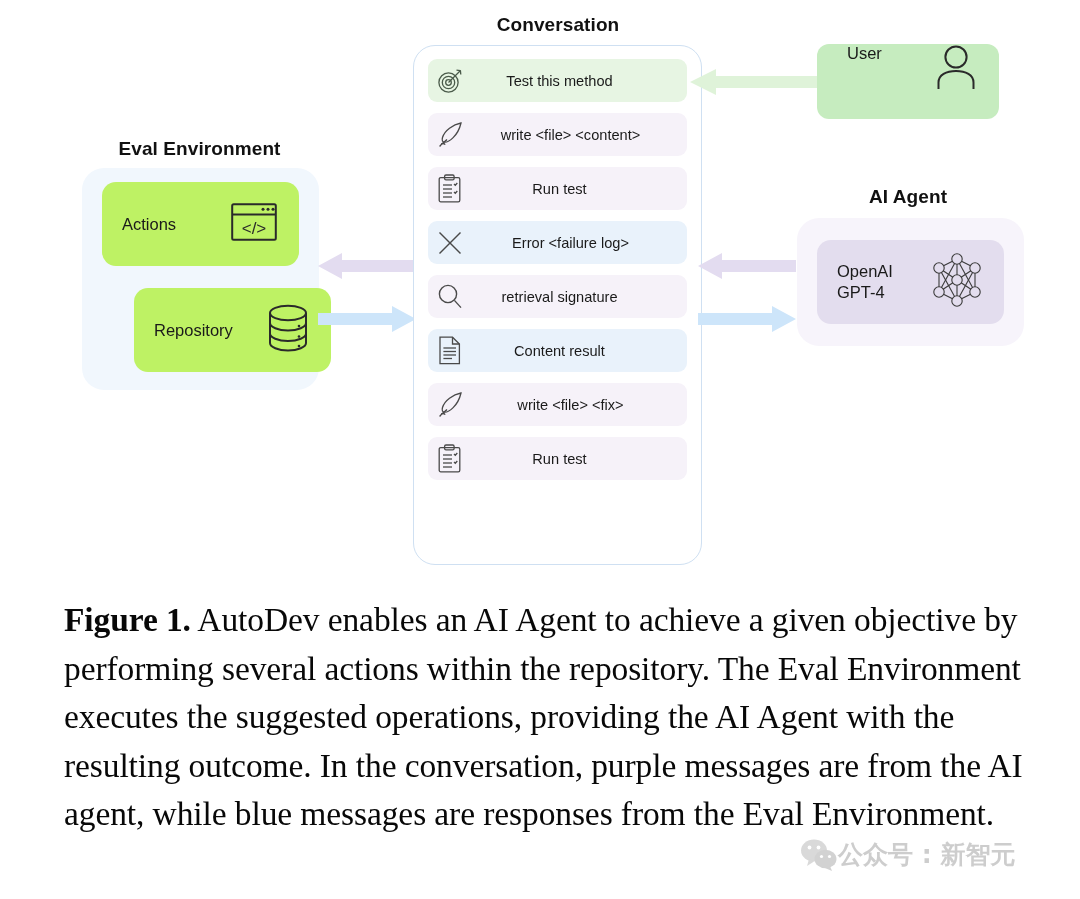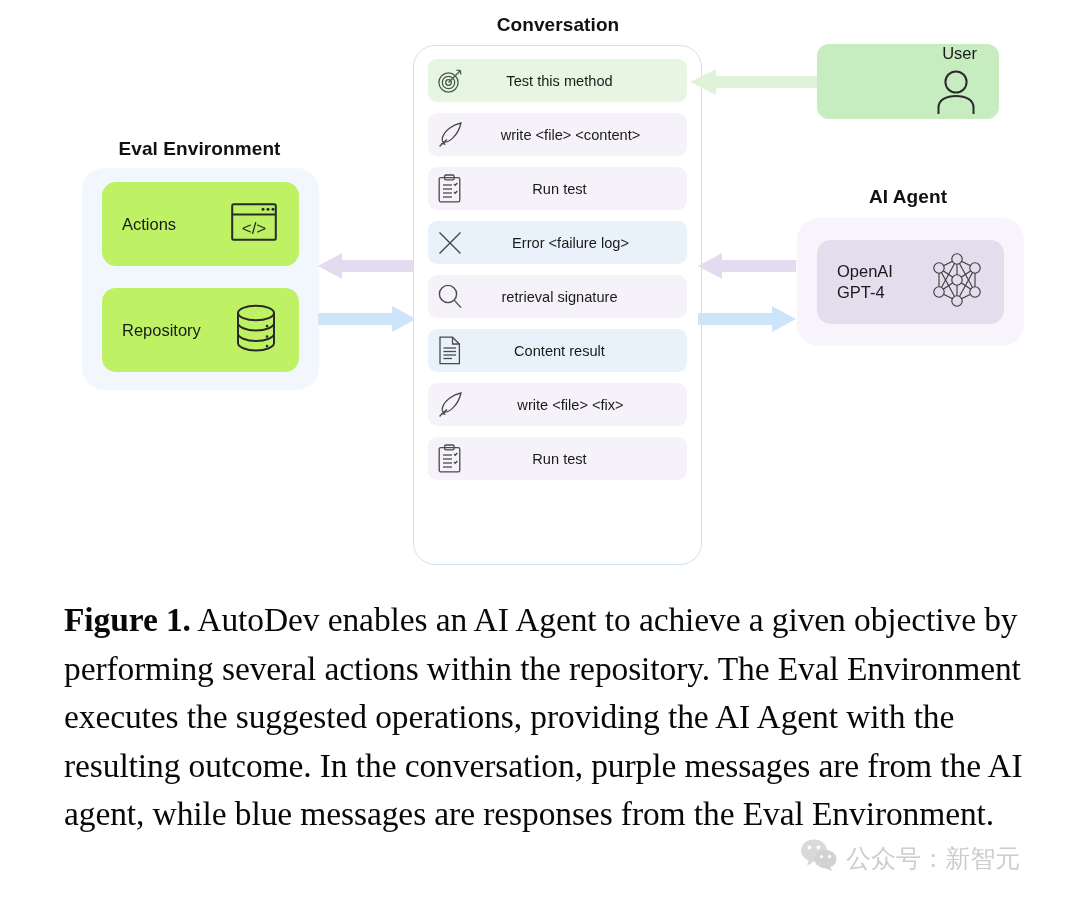--- a/index.html
+++ b/index.html
@@ -39,21 +39,21 @@
     height: 84px;
     background: #bef264;
     border-radius: 14px;
     display: flex;
     align-items: center;
     justify-content: space-between;
     padding: 0 22px 0 20px;
     box-sizing: border-box;
   }
   #eval-card-actions { top: 14px; }
-  #eval-card-repository { top: 120px; }
+  #eval-card-repository { top: 120px; margin-left: 32px; }
   .eval-card-label {
     font-size: 16.5px;
     color: #1a1a1a;
   }
 
   
   #conversation-title { left: 430px; top: 14px; width: 256px; }
   #conversation-panel {
     left: 413px; top: 45px; width: 289px; height: 520px;
     background: #ffffff;
@@ -115,25 +115,24 @@
     color: #1a1a1a;
     line-height: 1.25;
   }
 
   
   #user-box {
     left: 817px; top: 44px; width: 182px; height: 75px;
     background: #c6ecbf;
     border-radius: 12px;
     display: flex;
-    align-items: flex-end;
+    align-items: flex-start;
     justify-content: space-between;
     padding: 0 22px 0 30px;
     box-sizing: border-box;
-    flex-direction: column;
   }
   #user-label { font-size: 16.5px; color: #1a1a1a; }
 
   
   .arrow { position: absolute; }
 
   
   #caption {
     position: absolute;
     left: 40px;
@@ -148,23 +147,23 @@
     margin-left: 24px;
   }
   #caption b { font-weight: bold; }
 
   
   #watermark {
     position: absolute;
     left: 800px;
     top: 838px;
     display: flex;
-    align-items: flex-end;
-    gap: 8px;
+    align-items: flex-start;
     opacity: 0.92;
+    font-weight: bold;
   }
   #watermark-text {
     font-size: 25px;
     color: #c9c9c9;
     font-family: "DejaVu Sans", sans-serif;
     white-space: nowrap;
   }
 </style>
 </head>
 <body>

